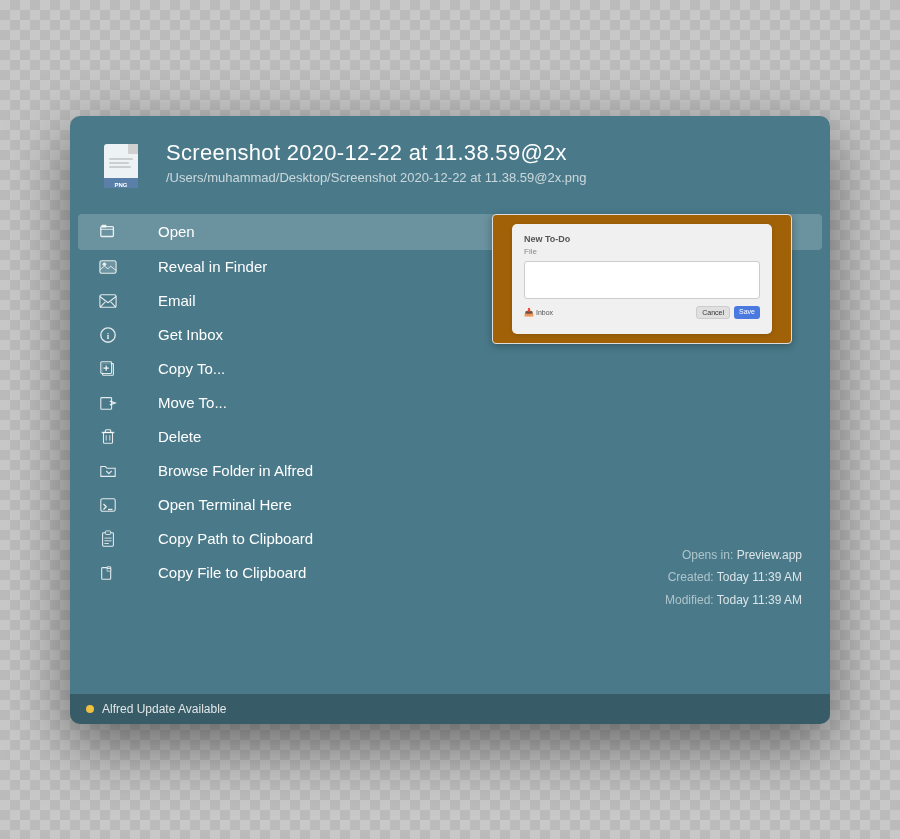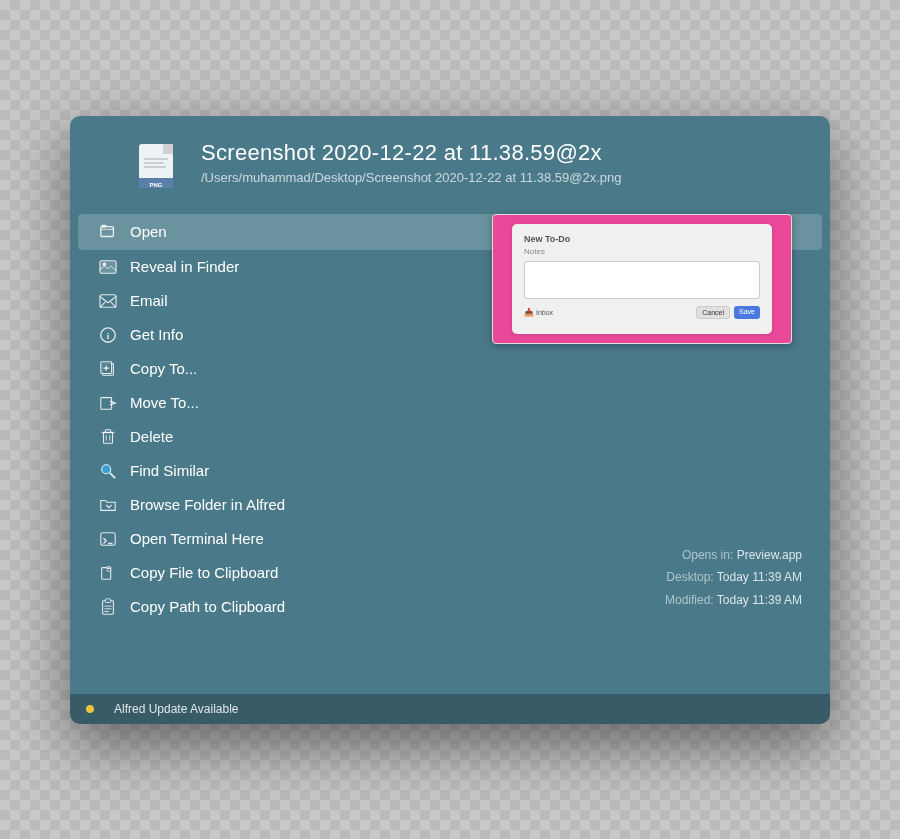--- a/index.html
+++ b/index.html
@@ -28,21 +28,20 @@
       overflow: hidden;
       position: relative;
     }
 
     
     .header {
       padding: 24px 28px 20px 28px;
       display: flex;
       align-items: flex-start;
       gap: 16px;
-      margin-left: 35px;
     }
 
     .file-icon {
       width: 52px;
       height: 52px;
       flex-shrink: 0;
       margin-top: 2px;
     }
 
     .header-text {
@@ -90,42 +89,43 @@
       height: 20px;
       flex-shrink: 0;
       display: flex;
       align-items: center;
       justify-content: center;
     }
 
     .item-label {
       color: #ffffff;
       font-size: 15px;
+      margin-left: 28px;
     }
 
     .preview-image {
       width: 300px;
       height: 130px;
-      background: #ec4899;
+      background: #a16207;
       border: 1px solid #ddd;
       border-radius: 4px;
       overflow: hidden;
       box-shadow: 0 2px 8px rgba(0,0,0,0.3);
       display: flex;
       align-items: center;
       justify-content: center;
     }
 
     
     .update-bar {
       background: rgba(0,0,0,0.25);
       padding: 8px 16px;
       display: flex;
       align-items: center;
-      gap: 20px;
+      gap: 8px;
     }
 
     .update-dot {
       width: 8px;
       height: 8px;
       background: #f0c040;
       border-radius: 50%;
     }
 
     .update-text {
@@ -213,21 +213,21 @@
         <span class="item-label">Email</span>
       </div>
 
       <div class="menu-item">
         <span class="item-icon">
           <svg viewBox="0 0 20 20" class="icon-svg">
               <circle cx="10" cy="10" r="8" fill="none" stroke="rgba(255,255,255,0.85)" stroke-width="1.5"></circle>
               <text x="10" y="14" text-anchor="middle" font-size="10" fill="rgba(255,255,255,0.85)" font-family="serif" font-weight="bold">i</text>
             </svg>
         </span>
-        <span class="item-label">Get Info</span>
+        <span class="item-label">Get Inbox</span>
       </div>
 
       <div class="menu-item">
         <span class="item-icon">
           <svg viewBox="0 0 20 20" class="icon-svg">
               <rect x="4" y="4" width="12" height="13" rx="1" fill="none" stroke="rgba(255,255,255,0.85)" stroke-width="1.2"></rect>
               <rect x="2" y="2" width="12" height="13" rx="1" fill="rgba(74,122,138,0.8)" stroke="rgba(255,255,255,0.85)" stroke-width="1.2"></rect>
               <line x1="8" y1="6" x2="8" y2="12" stroke="rgba(255,255,255,0.85)" stroke-width="1.5"></line>
               <line x1="5" y1="9" x2="11" y2="9" stroke="rgba(255,255,255,0.85)" stroke-width="1.5"></line>
             </svg>
@@ -251,105 +251,96 @@
               <rect x="5" y="5" width="10" height="12" rx="1" fill="none" stroke="rgba(255,255,255,0.85)" stroke-width="1.2"></rect>
               <line x1="3" y1="5" x2="17" y2="5" stroke="rgba(255,255,255,0.85)" stroke-width="1.5"></line>
               <rect x="7" y="2" width="6" height="3" rx="1" fill="none" stroke="rgba(255,255,255,0.85)" stroke-width="1.2"></rect>
               <line x1="8" y1="8" x2="8" y2="14" stroke="rgba(255,255,255,0.85)" stroke-width="1"></line>
               <line x1="12" y1="8" x2="12" y2="14" stroke="rgba(255,255,255,0.85)" stroke-width="1"></line>
             </svg>
         </span>
         <span class="item-label">Delete</span>
       </div>
 
-      <div class="menu-item">
-        <span class="item-icon">
-          <svg viewBox="0 0 20 20" class="icon-svg">
-              <circle cx="8" cy="8" r="5" fill="#3a9fd0" stroke="rgba(255,255,255,0.85)" stroke-width="1.2"></circle>
-              <line x1="12" y1="12" x2="18" y2="18" stroke="rgba(255,255,255,0.85)" stroke-width="2"></line>
-            </svg>
-        </span>
-        <span class="item-label">Find Similar</span>
-      </div>
 
       <div class="menu-item">
         <span class="item-icon">
           <svg viewBox="0 0 20 20" class="icon-svg">
               <path d="M2 6 L2 16 L18 16 L18 7 L9 7 L7 5 L2 5 Z" fill="none" stroke="rgba(255,255,255,0.85)" stroke-width="1.2"></path>
               <polyline points="8,10 11,13 14,10" stroke="rgba(255,255,255,0.85)" stroke-width="1.2" fill="none"></polyline>
             </svg>
         </span>
         <span class="item-label">Browse Folder in Alfred</span>
       </div>
 
       <div class="menu-item">
         <span class="item-icon">
           <svg viewBox="0 0 20 20" class="icon-svg">
               <rect x="2" y="3" width="16" height="14" rx="2" fill="none" stroke="rgba(255,255,255,0.85)" stroke-width="1.2"></rect>
               <polyline points="5,9 8,12 5,15" stroke="rgba(255,255,255,0.85)" stroke-width="1.5" fill="none"></polyline>
               <line x1="10" y1="15" x2="15" y2="15" stroke="rgba(255,255,255,0.85)" stroke-width="1.5"></line>
             </svg>
         </span>
         <span class="item-label">Open Terminal Here</span>
-      </div>
-
-      <div class="menu-item">
-        <span class="item-icon">
-          <svg viewBox="0 0 20 20" class="icon-svg">
-              <rect x="3" y="4" width="10" height="13" rx="1" fill="none" stroke="rgba(255,255,255,0.85)" stroke-width="1.2"></rect>
-              <polygon points="9,4 13,4 13,8 9,8" fill="rgba(74,122,138,0.8)" stroke="rgba(255,255,255,0.85)" stroke-width="0.8"></polygon>
-              <rect x="9" y="3" width="4" height="2" rx="0.5" fill="rgba(74,122,138,0.8)" stroke="rgba(255,255,255,0.85)" stroke-width="1"></rect>
-            </svg>
-        </span>
-        <span class="item-label">Copy File to Clipboard</span>
       </div>
 
       <div class="menu-item">
         <span class="item-icon">
           <svg viewBox="0 0 20 20" class="icon-svg">
               <rect x="4" y="3" width="12" height="15" rx="1" fill="none" stroke="rgba(255,255,255,0.85)" stroke-width="1.2"></rect>
               <rect x="7" y="1" width="6" height="4" rx="1" fill="rgba(74,122,138,0.9)" stroke="rgba(255,255,255,0.85)" stroke-width="1"></rect>
               <line x1="6" y1="9" x2="14" y2="9" stroke="rgba(255,255,255,0.85)" stroke-width="1"></line>
               <line x1="6" y1="12" x2="14" y2="12" stroke="rgba(255,255,255,0.85)" stroke-width="1"></line>
               <line x1="6" y1="15" x2="11" y2="15" stroke="rgba(255,255,255,0.85)" stroke-width="1"></line>
             </svg>
         </span>
         <span class="item-label">Copy Path to Clipboard</span>
       </div>
 
+      <div class="menu-item">
+        <span class="item-icon">
+          <svg viewBox="0 0 20 20" class="icon-svg">
+              <rect x="3" y="4" width="10" height="13" rx="1" fill="none" stroke="rgba(255,255,255,0.85)" stroke-width="1.2"></rect>
+              <polygon points="9,4 13,4 13,8 9,8" fill="rgba(74,122,138,0.8)" stroke="rgba(255,255,255,0.85)" stroke-width="0.8"></polygon>
+              <rect x="9" y="3" width="4" height="2" rx="0.5" fill="rgba(74,122,138,0.8)" stroke="rgba(255,255,255,0.85)" stroke-width="1"></rect>
+            </svg>
+        </span>
+        <span class="item-label">Copy File to Clipboard</span>
+      </div>
+
     </div>
 
     <div style="position:absolute; right: 28px; top: 0px; width: 310px;">
 
       <div class="preview-image">
 
         <div style="width:260px; height:110px; background:#f0f0f0; border-radius:5px; padding: 10px 12px; display:flex; flex-direction:column; gap:3px; box-shadow: 0 1px 4px rgba(0,0,0,0.15);">
           <div style="font-size:9px; color:#555; font-weight:600;">New To-Do</div>
-          <div style="font-size:8px; color:#888;">Notes</div>
+          <div style="font-size:8px; color:#888;">File</div>
           <div style="width:100%; height:38px; background:white; border:1px solid #ccc; border-radius:3px; margin-top:2px;"></div>
           <div style="display:flex; align-items:center; justify-content:space-between; margin-top:4px;">
             <div style="font-size:7px; color:#555; display:flex; align-items:center; gap:2px;">
               <span style="font-size:8px;">📥</span>
               <span>Inbox</span>
             </div>
             <div style="display:flex; gap:4px;">
               <div style="font-size:7px; padding:2px 5px; background:#e0e0e0; border:1px solid #ccc; border-radius:3px; color:#333;">Cancel</div>
               <div style="font-size:7px; padding:2px 5px; background:#4a7ae0; border-radius:3px; color:white;">Save</div>
             </div>
           </div>
         </div>
       </div>
 
       <div style="margin-top: 200px; text-align:right; font-size:12px; line-height:1.9;">
         <div>
           <span style="color:rgba(255,255,255,0.55);margin-top:35px;">Opens in:</span>
           <span style="color:rgba(255,255,255,0.8);margin-top:42px;">Preview.app</span>
         </div>
         <div>
-          <span style="color:rgba(255,255,255,0.55);">Desktop:</span>
+          <span style="color:rgba(255,255,255,0.55);">Created:</span>
           <span style="color:rgba(255,255,255,0.8);">Today 11:39 AM</span>
         </div>
         <div>
           <span style="color:rgba(255,255,255,0.55);">Modified:</span>
           <span style="color:rgba(255,255,255,0.8);">Today 11:39 AM</span>
         </div>
       </div>
     </div>
 
   </div>

